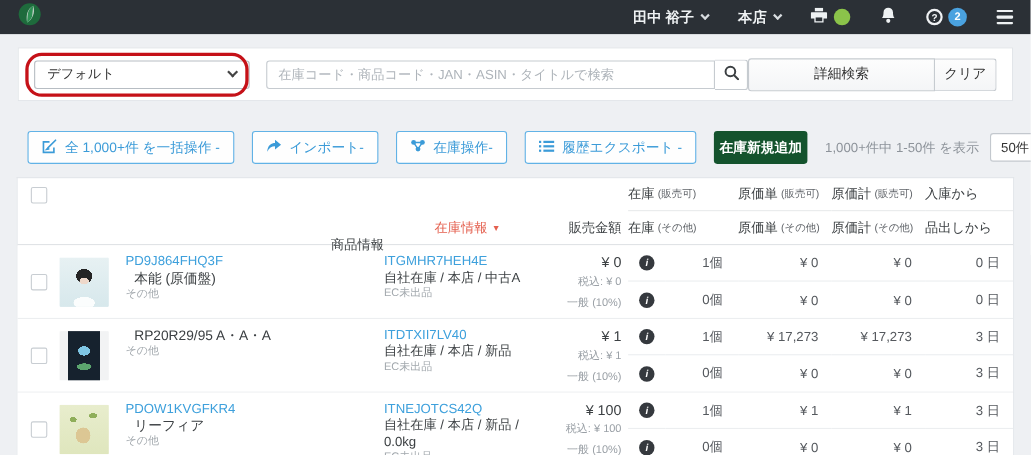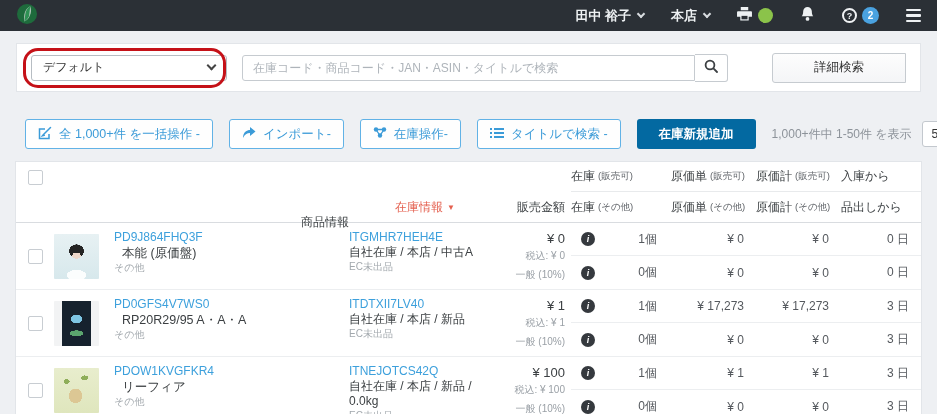--- a/index.html
+++ b/index.html
@@ -25,28 +25,28 @@
   .select { height:26px; border:1px solid #b7bdc3; border-radius:3px; background:#fff; display:flex; align-items:center; font-size:12px; color:#333; cursor:pointer; }
   .filter-select { width:196px; padding:0 11px; }
   .filter-select span:first-child { flex:1; }
   .chev { width:7px; height:7px; border-right:2px solid #444; border-bottom:2px solid #444; transform:rotate(45deg); margin-top:-4px; }
   .red-ring { position:absolute; left:-8px; top:-7px; width:203px; height:40px; border:3px solid #c51118; border-radius:15px; pointer-events:none; z-index:5; }
   .search-input { width:453px; height:26px; margin-left:15px; border:1px solid #c6cbd0; border-radius:3px 0 0 3px; padding:0 10px; font-size:12px; color:#333; font-family:inherit; outline:none; }
   .search-input::placeholder { color:#aeb4ba; }
   .search-btn { width:33px; height:28px; background:#fff; border:1px solid #c6cbd0; border-left:none; border-radius:0 3px 3px 0; display:flex; align-items:center; justify-content:center; cursor:pointer; }
   .btn-group { margin-left:auto; display:flex; height:30px; }
   .gbtn { border:1px solid #c6cbd0; background:linear-gradient(#fdfdfd,#f4f5f7); font-size:12.5px; color:#333; display:flex; align-items:center; justify-content:center; cursor:pointer; font-family:inherit; }
-  .gbtn.detail { width:134px; border-radius:3px 0 0 3px; }
+  .gbtn.detail { width:170px; border-radius:3px 0 0 3px; }
   .gbtn.clear { width:56px; border-left:none; border-radius:0 3px 3px 0; }
 
   
   .toolbar { margin:27px 16px 0 25px; display:flex; gap:16px; }
   .tb-btn { height:30px; border:1px solid #61b2e6; border-radius:3px; background:#fefefe; color:#3b9bd8; font-size:12.5px; padding:0 12px; display:inline-flex; align-items:center; gap:7px; cursor:pointer; font-family:inherit; white-space:nowrap; }
   .tb-btn svg { flex:none; }
-  .tb-add { height:30px; border:none; border-radius:3px; background:#0369a1; color:#fff; font-size:12.5px; font-weight:bold; padding:0 22px; cursor:pointer; font-family:inherit; white-space:nowrap; }
+  .tb-add { height:30px; border:none; border-radius:3px; background:#14532d; color:#fff; font-size:12.5px; font-weight:bold; padding:0 5px; cursor:pointer; font-family:inherit; white-space:nowrap; }
   .tb-right { margin-left:auto; display:flex; align-items:center; }
   .summary { color:#8d939a; font-size:12px; white-space:nowrap; }
   .size-select { width:62px; margin-left:10px; padding:0 9px; justify-content:space-between; border-color:#c3c8ce; }
 
   
   :root { --cols: 38px 60px 235px 152px 70px 34px 66px 85px 85px 1fr; }
   .table { margin:12px 15px 0 15px; background:#fff; border:1px solid #e2e5e9; border-bottom:none; }
   .thead { display:grid; grid-template-columns:var(--cols); grid-template-rows:30px 30px; border-bottom:1px solid #d9dce0; font-size:12px; color:#3c4043; }
   .h-check { grid-column:1; grid-row:1; display:flex; align-items:center; justify-content:center; }
   .h-product { grid-column:1/4; grid-row:2; align-self:center; text-align:right;margin-top:31px; }
@@ -165,20 +165,21 @@
     <button class="search-btn">
       <span>
         <svg width="14" height="14" viewBox="0 0 14 14">
           <circle cx="6" cy="6" r="4.4" fill="none" stroke="#3c4043" stroke-width="1.8"></circle>
           <line x1="9.4" y1="9.4" x2="13" y2="13" stroke="#3c4043" stroke-width="1.8" stroke-linecap="round"></line>
         </svg>
       </span>
     </button>
     <div class="btn-group">
       <button class="gbtn detail">詳細検索</button>
+      <button class="gbtn clear">クリア</button>
     </div>
   </div>
 
   <div class="toolbar">
     <button class="tb-btn">
       <span>
         <svg width="14" height="14" viewBox="0 0 14 14" fill="none" stroke="#3b9bd8" stroke-width="1.5">
           <path d="M11 8v4.5H1.5V3H7"></path>
           <path d="M5.5 8.5 L12.5 1.5 M5.5 8.5 l-1 1.2 1.8-.4" stroke-linecap="round"></path>
         </svg>
@@ -210,21 +211,21 @@
           <g fill="#3b9bd8">
             <rect x="0" y="1" width="2" height="2"></rect>
               <rect x="4" y="1" width="10" height="2"></rect>
             <rect x="0" y="5" width="2" height="2"></rect>
               <rect x="4" y="5" width="10" height="2"></rect>
             <rect x="0" y="9" width="2" height="2"></rect>
               <rect x="4" y="9" width="10" height="2"></rect>
           </g>
         </svg>
       </span>
-      <span>タイトルで検索 -</span>
+      <span>履歴エクスポート -</span>
     </button>
     <button class="tb-add">在庫新規追加</button>
     <div class="tb-right">
       <span class="summary">1,000+件中 1-50件 を表示</span>
       <div class="select size-select">
         <span>50件</span>
 
       </div>
     </div>
   </div>
@@ -317,21 +318,20 @@
   </div>
 
   <div class="trow">
     <div class="c-check">
             <span class="checkbox"></span>
           </div>
     <div class="c-thumb">
       <div class="thumb" data-thumb="card"></div>
     </div>
     <div class="c-product">
-      <div class="code-link">PD0GFS4V7WS0</div>
       <div class="p-name">RP20R29/95 A・A・A</div>
       <div class="p-note">その他</div>
     </div>
     <div class="c-stock">
       <div class="code-link">ITDTXII7LV40</div>
       <div class="s-loc">自社在庫 / 本店 / 新品</div>
       <div class="s-weight"></div>
       <div class="s-ec">EC未出品</div>
     </div>
     <div class="c-price">

